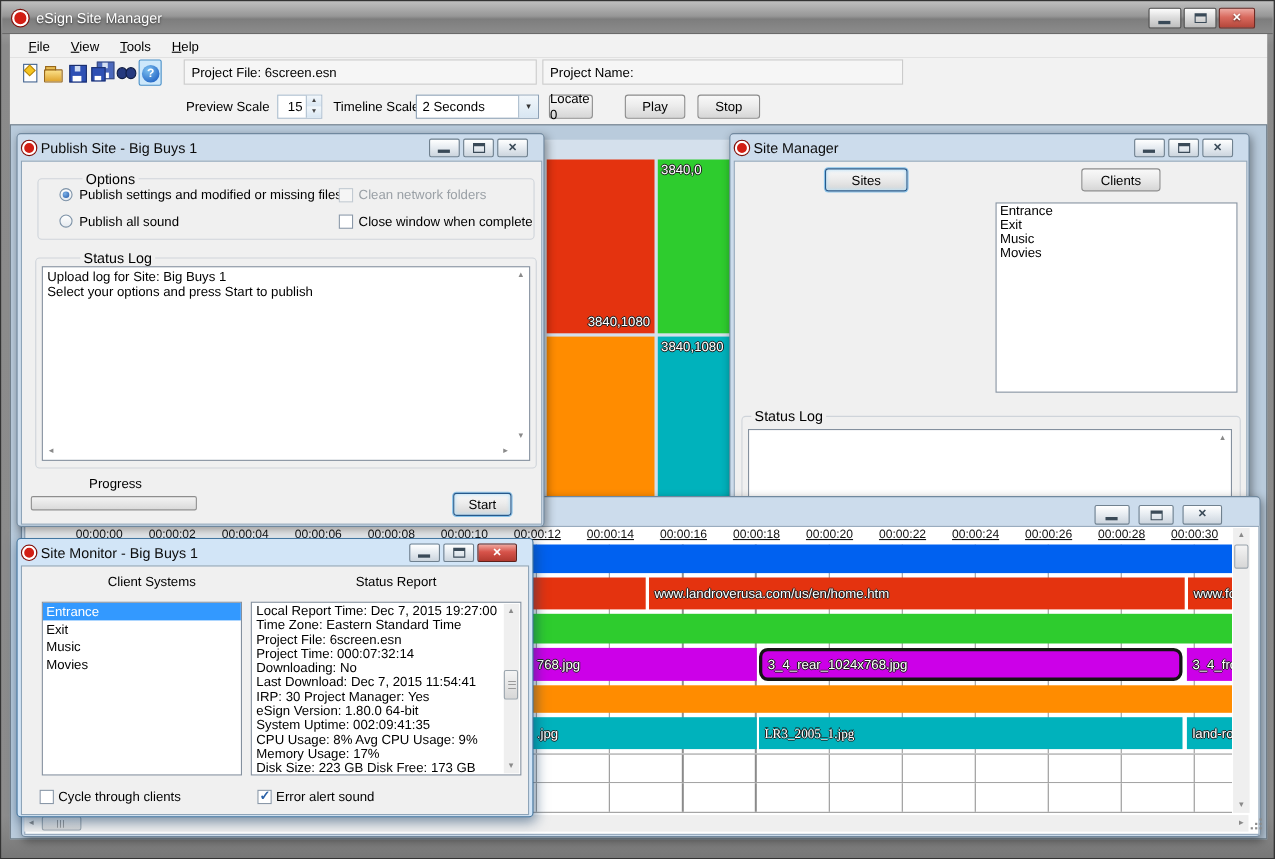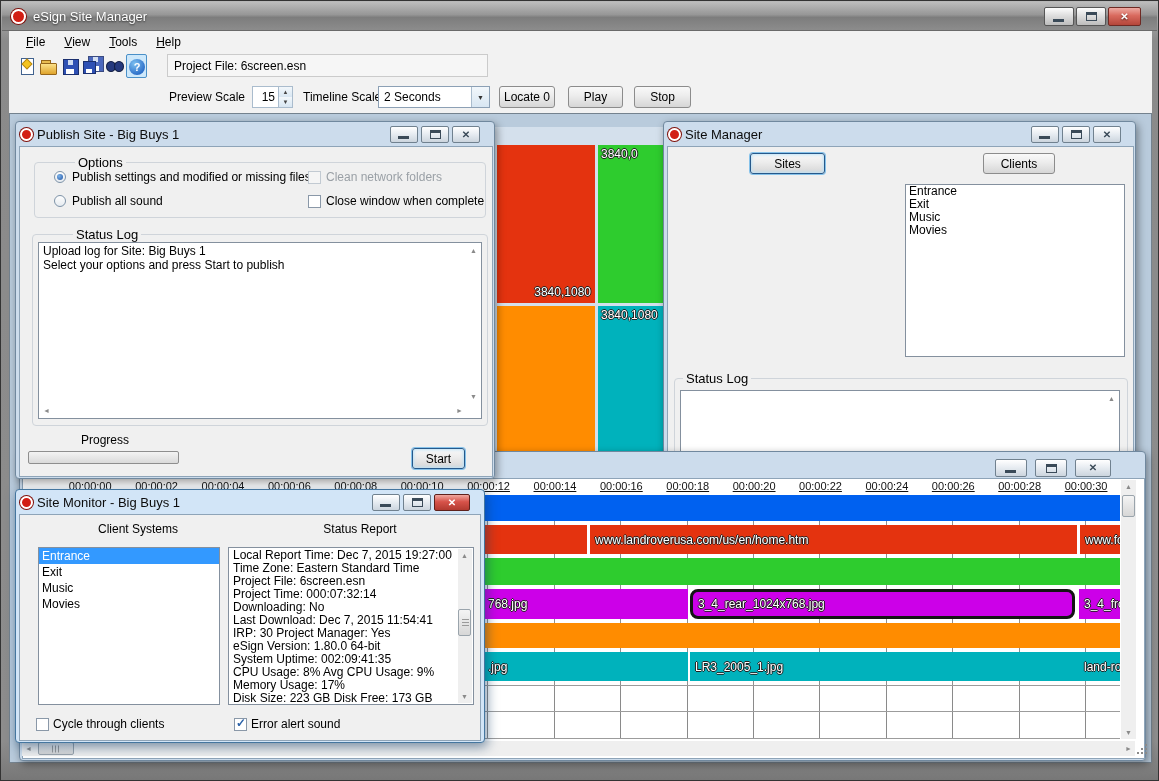--- a/index.html
+++ b/index.html
@@ -170,35 +170,38 @@
       <span class="ic-lens" style="left:2px;top:7px;"></span><span class="ic-lens" style="left:10px;top:7px;"></span>
     </span>
   </div>
   <div class="tbtn help-active" style="left:125px;">
     <span class="ic-help">?</span>
   </div>
 
   <div class="fieldbox" style="left:166px;top:53px;width:321px;height:23px;">
     <span>Project File: 6screen.esn</span>
   </div>
+  <div class="fieldbox" style="left:492px;top:53px;width:328px;height:23px;">
+    <span>Project Name:</span>
+  </div>
 
   <span class="label" style="left:168px;top:89px;">Preview Scale</span>
   <div class="spin" style="left:251px;top:85px;width:41px;height:22px;">
     <span class="num">15</span>
     <span class="arrows">
       <div>▲</div>
       <div>▼</div>
     </span>
   </div>
   <span class="label" style="left:302px;top:89px;">Timeline Scale</span>
   <div class="dropdown" style="left:377px;top:85px;width:112px;height:22px;">
     <span class="dd-text">2 Seconds</span>
     <span class="dd-btn">▼</span>
   </div>
-  <div class="btn" style="left:498px;top:85px;width:56px;height:22px;">
+  <div class="btn" style="left:498px;top:85px;width:40px;height:22px;">
       <span>Locate 0</span>
     </div>
   <div class="btn" style="left:567px;top:85px;width:55px;height:22px;">
       <span>Play</span>
     </div>
   <div class="btn" style="left:633px;top:85px;width:57px;height:22px;">
       <span>Stop</span>
     </div>
 
   <div class="abs" style="left:488px;top:126px;width:192px;height:330px;background:#d4e0ec;z-index:2;">
@@ -309,21 +312,21 @@
             <span>3_4_fro</span>
           </div>
       </div>
       <div class="track" style="top:128px;height:25px;">
         <div class="seg" style="left: 0px; width: 1098px; background: rgb(255, 140, 0);"></div>
       </div>
       <div class="track" style="top:157px;height:29px;text-align:right;">
         <div class="seg" style="left: 0px; width: 666px; background: rgb(0, 178, 188);">
             <span style="left:466px;">.jpg</span>
           </div>
-        <div class="seg" style="left: 668px; width: 430px; background: rgb(0, 178, 188);">
+        <div class="seg" style="left: 668px; width: 385px; background: rgb(0, 178, 188); font-family: Liberation Serif, serif;">
             <span>LR3_2005_1.jpg</span>
           </div>
         <div class="seg" style="left: 1057px; width: 41px; background: rgb(0, 178, 188);">
             <span>land-rov</span>
           </div>
       </div>
     </div>
 
     <div class="gridrow" style="top:233px;border-top:1px solid #9c9c9c;"></div>
     <div class="gridrow" style="top:260px;"></div>

